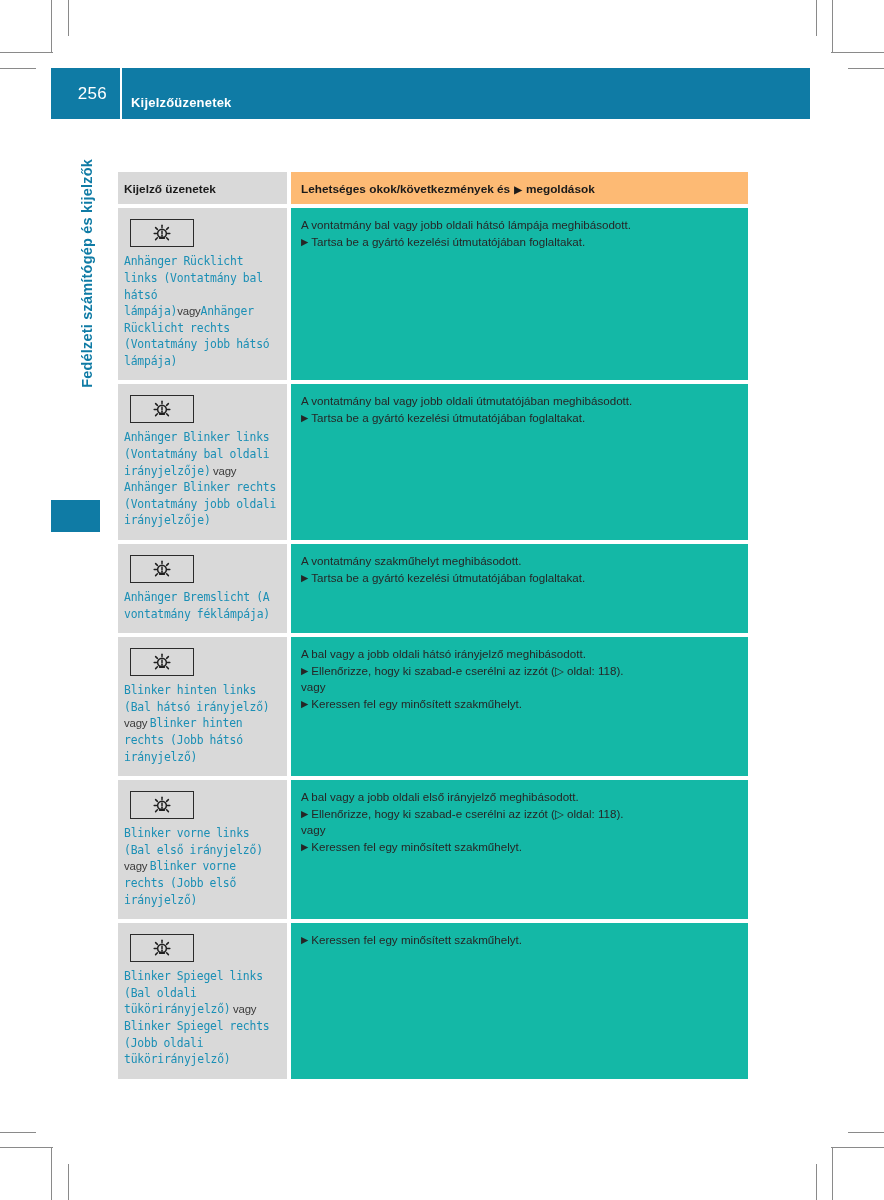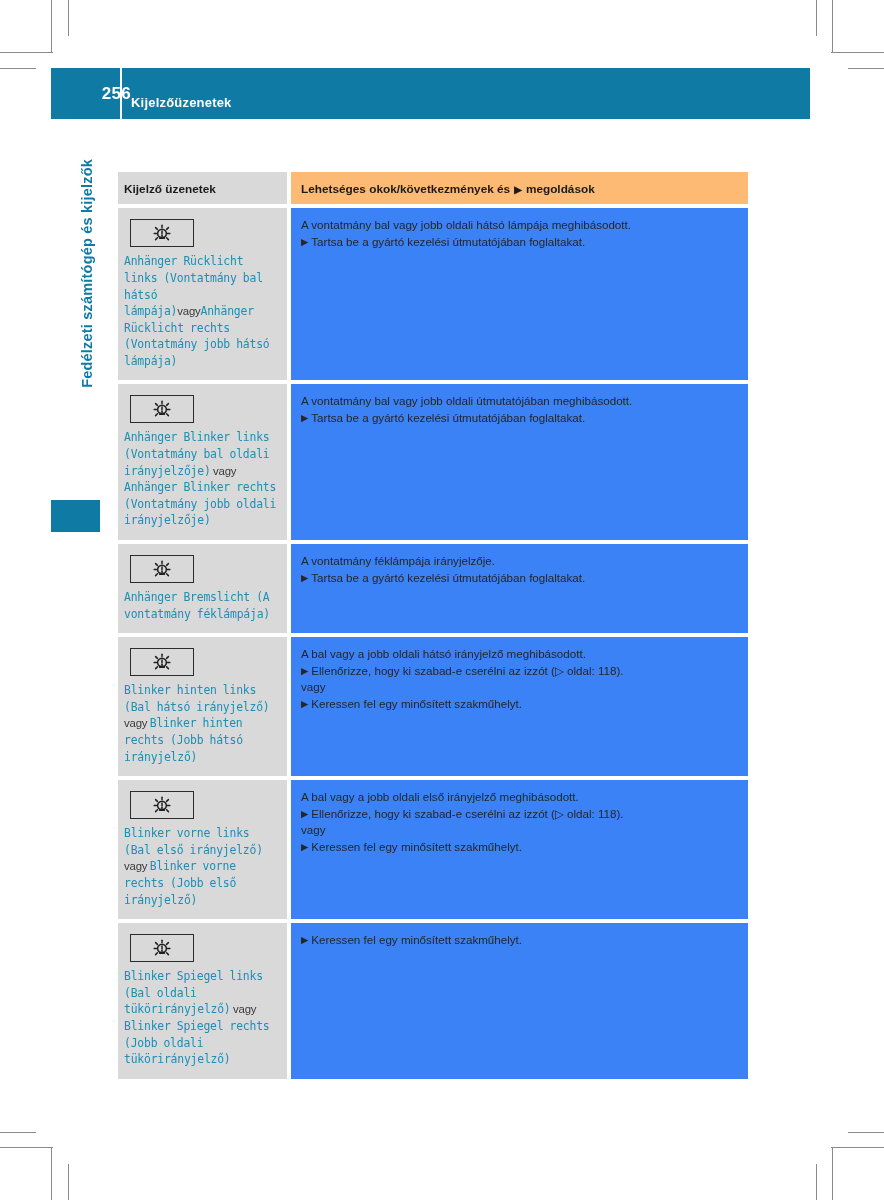--- a/index.html
+++ b/index.html
@@ -14,21 +14,21 @@
 
   
   .header{
     position:absolute;left:51px;top:68px;width:759px;height:51px;
     background:#0f7ba5;
   }
   .header .pagenum{
     position:absolute;left:0;top:0;width:66px;height:51px;
     display:flex;align-items:center;justify-content:flex-end;
     padding-right:10px;box-sizing:border-box;
-    color:#ffffff;font-size:17px;font-weight:bold;letter-spacing:.3px;margin-left:24px;
+    color:#ffffff;font-size:17px;font-weight:normal;letter-spacing:.3px;
   }
   .header .sep{
     position:absolute;left:69px;top:0;width:2px;height:51px;background:#ffffff;
   }
   .header .htitle{
     position:absolute;left:80px;top:16px;height:36px;
     display:flex;align-items:center;
     color:#ffffff;font-size:13px;font-weight:bold;letter-spacing:.2px;
   }
 
@@ -54,21 +54,21 @@
   }
   .trow{display:flex;width:100%;}
   .cleft{
     width:169px;box-sizing:border-box;
     background:#d9d9d9;
     padding:9px 10px 11px 6px;
   }
   .cgap{width:4px;background:#ffffff;}
   .cright{
     flex:1;box-sizing:border-box;
-    background:#3b82f6;
+    background:#14b8a6;
     padding:9px 8px 11px 10px;
   }
   .rowgap{height:4px;background:#ffffff;width:100%;}
 
   
   .hdrrow .cleft,.hdrrow .cright{
     background:#d9d9d9;padding-top:7px;padding-bottom:7px;margin-top:28px;
   }
   .hdrrow .cright{background:#fdba74;}
   .hdr-txt{
@@ -227,21 +227,21 @@
                 <path d="M14 7.9 v3.1"></path>
               </g>
               <circle cx="14" cy="12.7" r="0.95" fill="#1f1f1f"></circle>
             </svg>
           </div>
           <div class="msg"><span>Anhänger Bremslicht (A vontatmány féklámpája)</span></div>
         </div>
         <div class="cgap"></div>
         <div class="cright">
           <div class="body-txt">
-            <span class="line">A vontatmány féklámpája irányjelzője.</span>
+            <span class="line">A vontatmány szakműhelyt meghibásodott.</span>
             <span class="line"><span class="tri">▶</span><span>Tartsa be a gyártó kezelési útmutatójában foglaltakat.</span></span>
           </div>
         </div>
       </div>
       <div class="rowgap"></div>
       <div class="trow">
         <div class="cleft">
           <div class="iconbox">
             <svg width="28" height="20" viewBox="0 0 28 20">
               <g stroke="#1f1f1f" stroke-width="1.5" fill="none" stroke-linecap="round">

